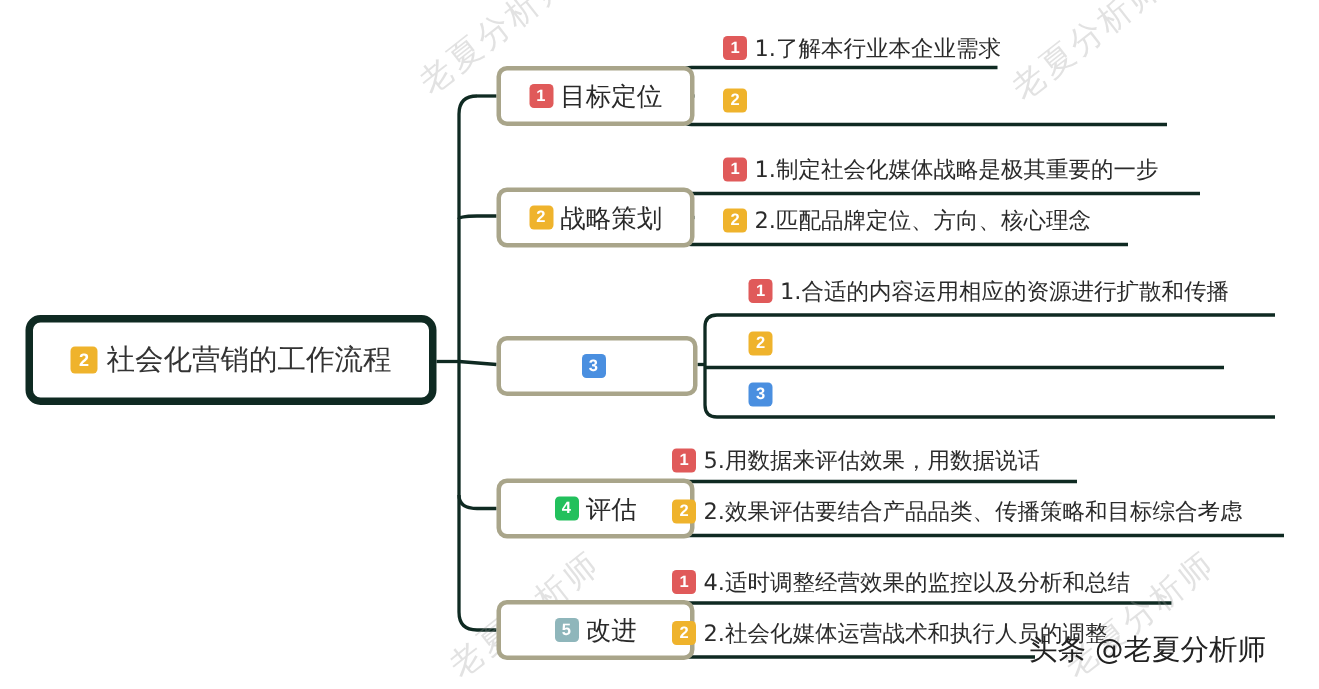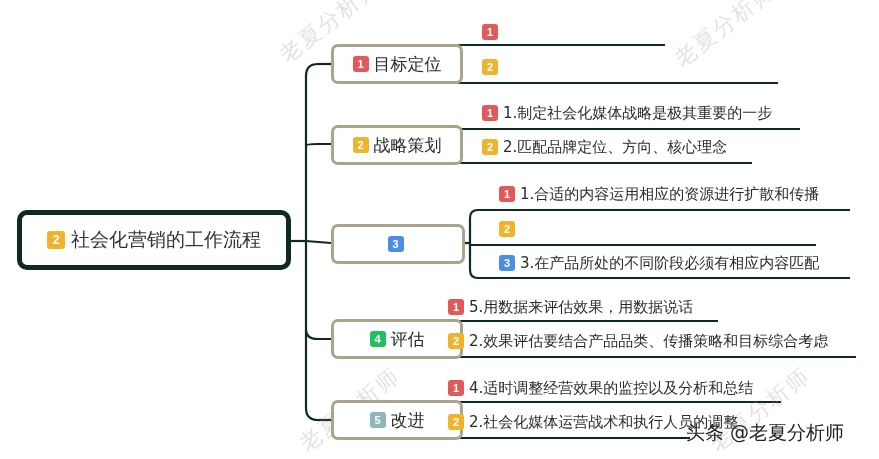--- a/index.html
+++ b/index.html
@@ -100,20 +100,21 @@
   <span class="badge" style="background:#22c05c;">4</span>
   <span>评估</span>
 </div>
 <div class="branch" style="top:400px;">
   <span class="badge" style="background:#8fb6bb;">5</span>
   <span>改进</span>
 </div>
 
 <div class="leaf" style="left:482px; top:21px;">
   <span class="badge" style="background:#e05a5a;">1</span>
+  <span>1.了解本行业本企业需求</span>
 </div>
 <div class="leaf" style="left:482px; top:56px;">
   <span class="badge" style="background:#efb32c;">2</span>
 </div>
 
 <div class="leaf" style="left:482px; top:102px;">
   <span class="badge" style="background:#e05a5a;">1</span>
   <span>1.制定社会化媒体战略是极其重要的一步</span>
 </div>
 <div class="leaf" style="left:482px; top:136px;">
@@ -123,21 +124,20 @@
 
 <div class="leaf" style="left:499px; top:183px;">
   <span class="badge" style="background:#e05a5a;">1</span>
   <span>1.合适的内容运用相应的资源进行扩散和传播</span>
 </div>
 <div class="leaf" style="left:499px; top:218px;">
   <span class="badge" style="background:#efb32c;">2</span>
 </div>
 <div class="leaf" style="left:499px; top:252px;">
   <span class="badge" style="background:#4a8fe0;">3</span>
-  <span>3.在产品所处的不同阶段必须有相应内容匹配</span>
 </div>
 
 <div class="leaf" style="left:448px; top:296px;">
   <span class="badge" style="background:#e05a5a;">1</span>
   <span>5.用数据来评估效果，用数据说话</span>
 </div>
 <div class="leaf" style="left:448px; top:330px;">
   <span class="badge" style="background:#efb32c;">2</span>
   <span>2.效果评估要结合产品品类、传播策略和目标综合考虑</span>
 </div>

